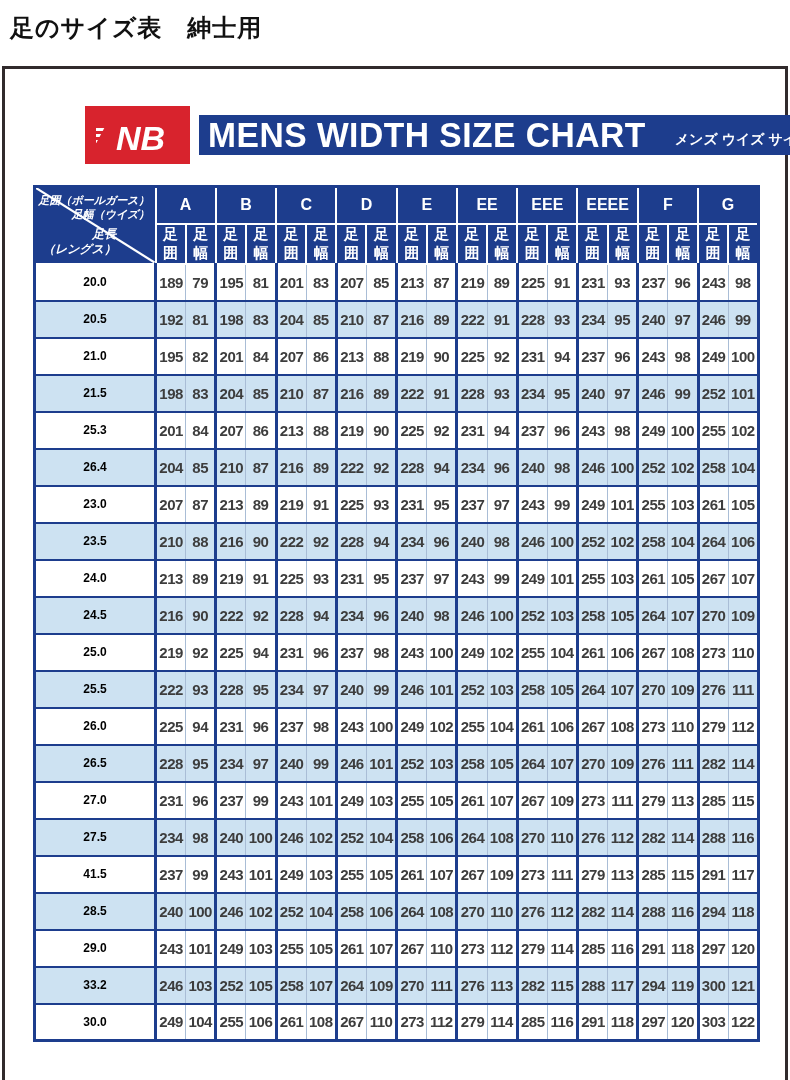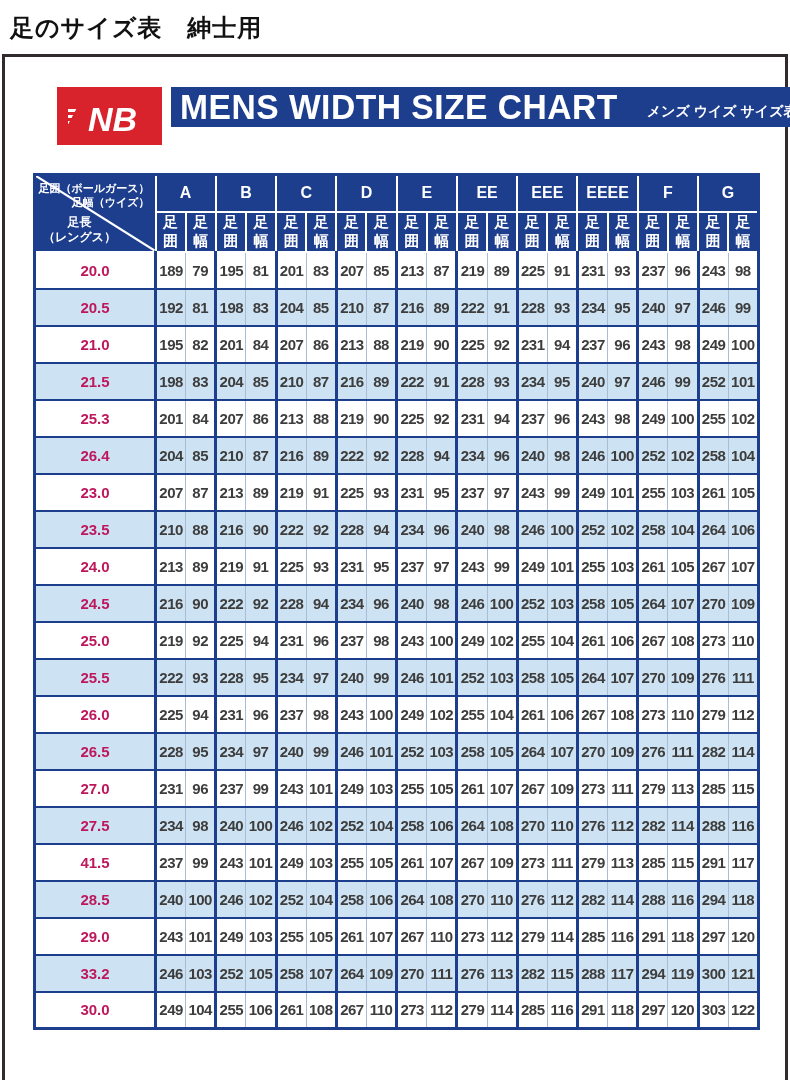--- a/index.html
+++ b/index.html
@@ -1,32 +1,32 @@
 <!DOCTYPE html>
 <html><head>
 <meta charset="utf-8">
 <style>
   * { margin:0; padding:0; box-sizing:border-box; }
   html,body { width:790px; background:#ffffff; font-family:"Liberation Sans","DejaVu Sans",sans-serif; }
   body { height:1080px; overflow:hidden; }
 
   .page-title {
     font-size:24px; font-weight:bold; color:#111;
-    padding:12px 0 10px 10px; letter-spacing:1px;
+    padding:12px 0 22px 10px; letter-spacing:1px;
   }
 
   .chart-frame {
     margin:0 2px; height:1028px;
     border:3px solid #312a2c; border-bottom:none;
     background:#fff;
     padding:28px 28px 0 28px;
   }
 
   
-  .banner { display:flex; align-items:flex-start; height:72px; margin:2px 0 14px 24px; }
+  .banner { display:flex; align-items:center; height:72px; margin:2px 0 14px 52px; }
   .nb-logo {
     width:105px; background:#d8232d; display:flex;
     align-items:center; justify-content:center; flex:none;
   }
   .banner-bar {
     flex:1; background:#1d3d8d; margin-left:9px;
     display:flex; align-items:center; justify-content:center; gap:20px;
   }
   .banner-title {
     color:#fff; font-weight:bold; font-size:35px; letter-spacing:0.5px;
@@ -39,34 +39,34 @@
     width:727px; table-layout:fixed; border-collapse:collapse;
     border:3px solid #1d3d8d;
   }
   .size-table col.c-label { width:121px; }
   .size-table th, .size-table td { padding:0; text-align:center; vertical-align:middle; }
 
   thead th { background:#1d3d8d; color:#fff; border:2px solid #fff; }
   thead th.letter { height:37px; font-size:16px; font-weight:bold; }
   thead th.sub    { height:37px; font-size:15px; font-weight:bold; }
 
-  th.corner { position:relative; padding:9px; overflow:hidden; }
+  th.corner { position:relative; padding:9px; overflow:hidden;font-style:italic; }
   .corner-diag { position:absolute; inset:0; width:100%; height:100%; }
   .corner-top {
     position:absolute; top:5px; right:5px; text-align:right;
     font-size:11px; font-weight:bold; line-height:1.3; color:#fff;
   }
   .corner-bottom {
-    position:absolute; bottom:6px; left:7px; text-align:center;
+    position:absolute; bottom:6px; left:7px; text-align:right;
     font-size:12px; font-weight:bold; line-height:1.25; color:#fff;
   }
 
   tbody td { height:37px; border-top:2px solid #1d3d8d; background:#fff; }
   tbody tr.alt td { background:#cde2f2; }
-  tbody td.label { font-size:15px; font-weight:bold; color:#be185d; border-right:3px solid #1d3d8d; }
+  tbody td.label { font-size:12px; font-weight:bold; color:#000000; border-right:3px solid #1d3d8d; }
   tbody td.g { border-left:3px solid #1d3d8d; }
   tbody td.w { border-left:1px solid #a9bdd6; }
   tbody td.g, tbody td.w {
     font-size:15px; font-weight:bold; color:#3d3d3d; letter-spacing:-0.5px;
   }
 </style>
 </head>
 <body>
 
 <div class="page-title">足のサイズ表　紳士用</div>

